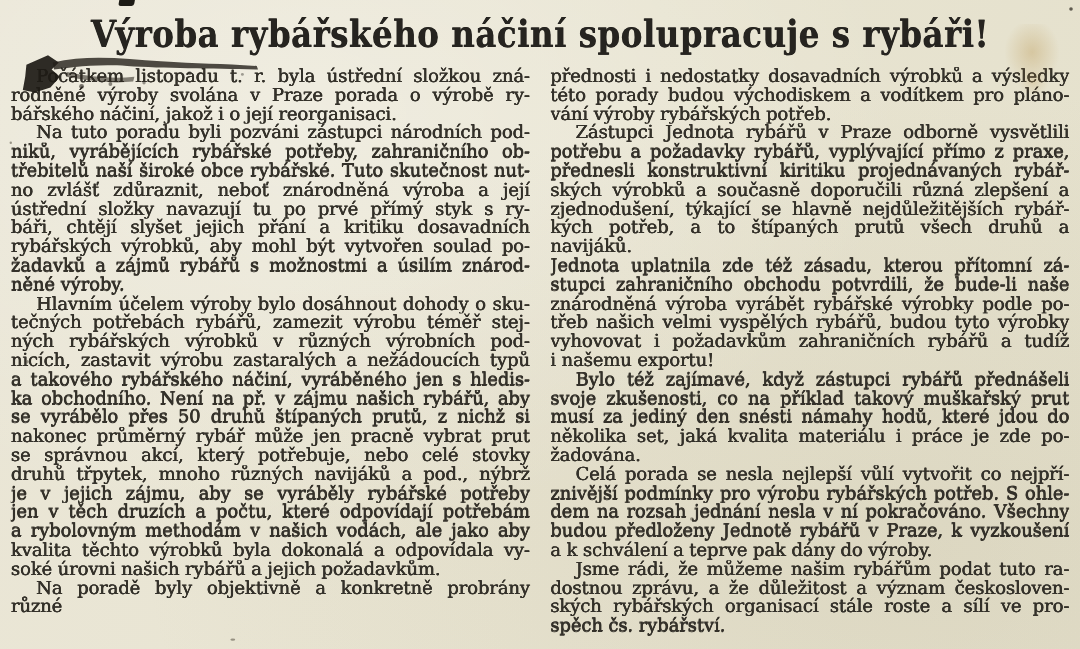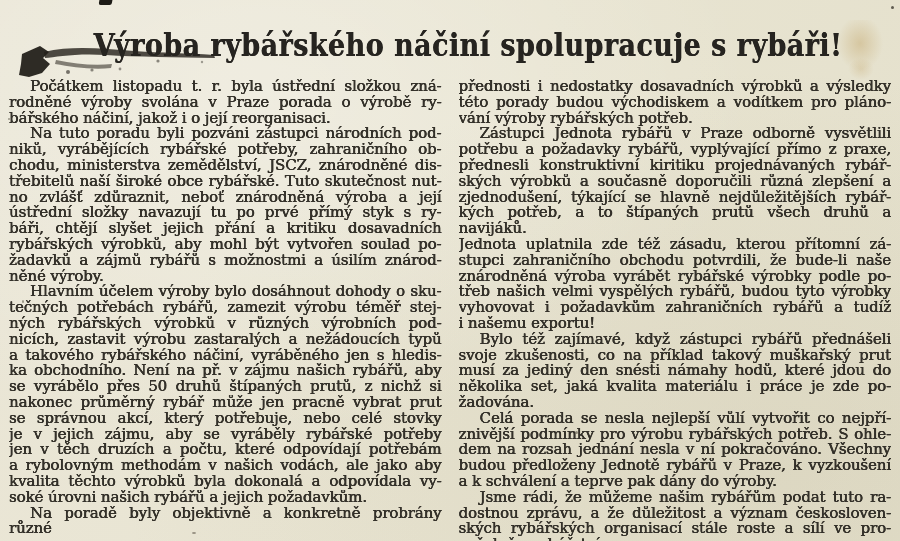--- a/index.html
+++ b/index.html
@@ -10,23 +10,23 @@
     overflow:hidden;
     background-color:#e9e5d3;
     background-image:
       radial-gradient(ellipse at 28% 18%, rgba(255,255,255,0.30), rgba(255,255,255,0) 55%),
       radial-gradient(ellipse at 85% 85%, rgba(176,166,134,0.18), rgba(176,166,134,0) 60%),
       linear-gradient(100deg, #eae6d6 0%, #e8e4d1 55%, #e5e1cd 100%);
     font-family:"DejaVu Serif", serif;
     color:#34312a;
   }
   .title{
-    margin:16px;
+    margin:0;
     padding-top:12px;
-    text-align:right;
+    text-align:center;
     font-size:30px;
     font-weight:bold;
     color:#262420;
     white-space:nowrap;
   }
   .title .squeeze{
     display:inline-block;
     transform:scale(0.90,1.04);
     transform-origin:50% 50%;
     text-shadow:0.4px 0 0 currentColor;
@@ -108,39 +108,39 @@
   <div class="columns">
     <div class="col" id="col-left">
         <div class="para indent">
           <div class="line">Počátkem listopadu t. r. byla ústřední složkou zná-</div>
           <div class="line">rodněné výroby svolána v Praze porada o výrobě ry-</div>
           <div class="line para-end">bářského náčiní, jakož i o její reorganisaci.</div>
         </div>
         <div class="para indent">
           <div class="line">Na tuto poradu byli pozváni zástupci národních pod-</div>
           <div class="line">niků, vyrábějících rybářské potřeby, zahraničního ob-</div>
-          <div class="line">chodu, ministerstva zemědělství, JSČZ, znárodněné dis-</div>
           <div class="line">třebitelů naší široké obce rybářské. Tuto skutečnost nut-</div>
           <div class="line">no zvlášť zdůraznit, neboť znárodněná výroba a její</div>
           <div class="line">ústřední složky navazují tu po prvé přímý styk s ry-</div>
           <div class="line">báři, chtějí slyšet jejich přání a kritiku dosavadních</div>
           <div class="line">rybářských výrobků, aby mohl být vytvořen soulad po-</div>
           <div class="line">žadavků a zájmů rybářů s možnostmi a úsilím znárod-</div>
           <div class="line para-end">něné výroby.</div>
         </div>
         <div class="para indent">
           <div class="line">Hlavním účelem výroby bylo dosáhnout dohody o sku-</div>
           <div class="line">tečných potřebách rybářů, zamezit výrobu téměř stej-</div>
           <div class="line">ných rybářských výrobků v různých výrobních pod-</div>
           <div class="line">nicích, zastavit výrobu zastaralých a nežádoucích typů</div>
           <div class="line">a takového rybářského náčiní, vyráběného jen s hledis-</div>
           <div class="line">ka obchodního. Není na př. v zájmu našich rybářů, aby</div>
           <div class="line">se vyrábělo přes 50 druhů štípaných prutů, z nichž si</div>
           <div class="line">nakonec průměrný rybář může jen pracně vybrat prut</div>
           <div class="line">se správnou akcí, který potřebuje, nebo celé stovky</div>
+          <div class="line">druhů třpytek, mnoho různých navijáků a pod., nýbrž</div>
           <div class="line">je v jejich zájmu, aby se vyráběly rybářské potřeby</div>
           <div class="line">jen v těch druzích a počtu, které odpovídají potřebám</div>
           <div class="line">a rybolovným methodám v našich vodách, ale jako aby</div>
           <div class="line">kvalita těchto výrobků byla dokonalá a odpovídala vy-</div>
           <div class="line para-end">soké úrovni našich rybářů a jejich požadavkům.</div>
         </div>
         <div class="para indent">
           <div class="line">Na poradě byly objektivně a konkretně probrány různé</div>
         </div>
       </div>

